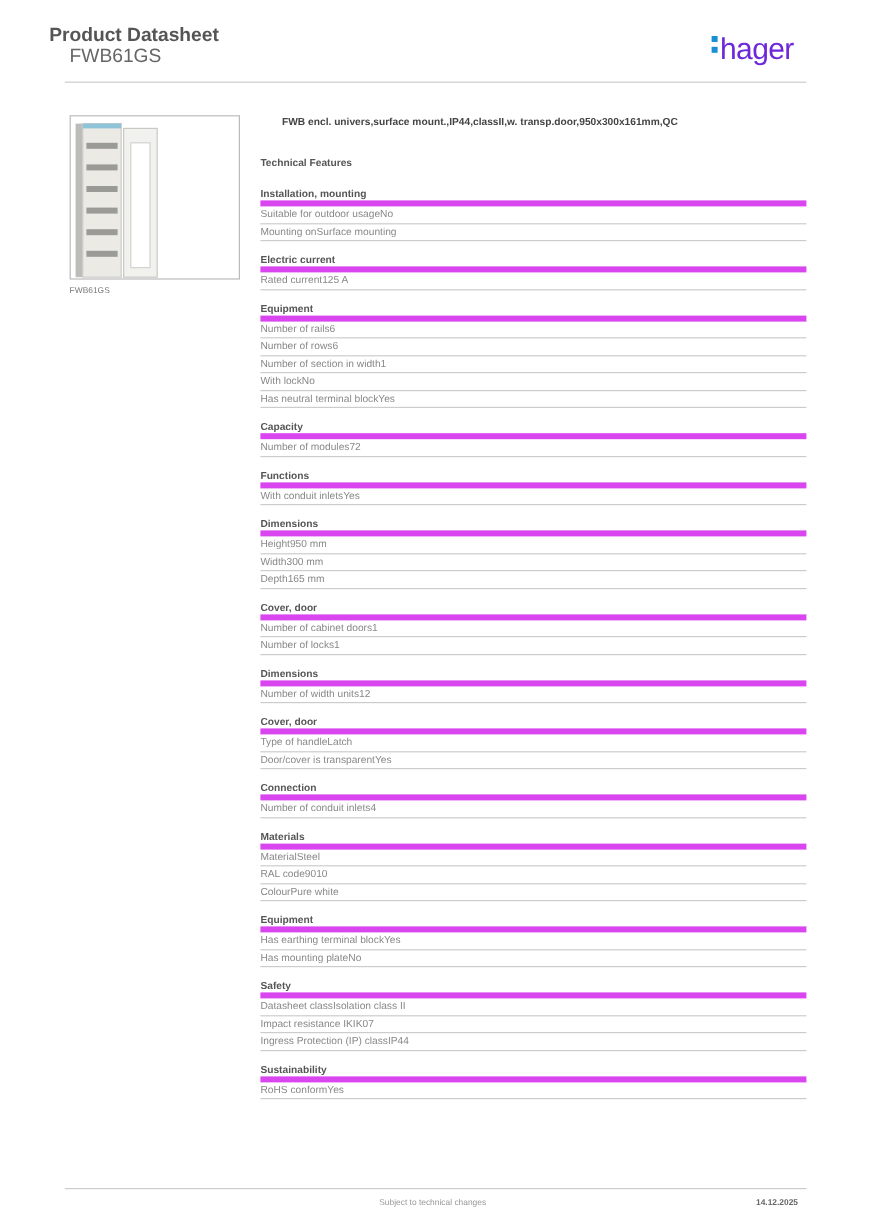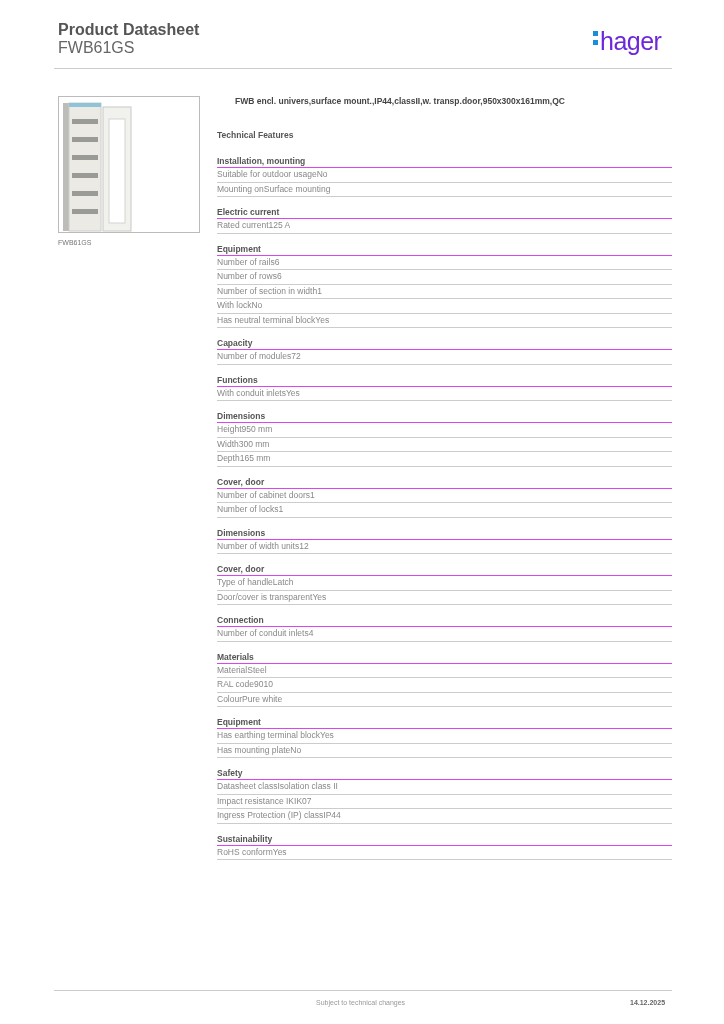--- a/index.html
+++ b/index.html
@@ -1,29 +1,29 @@
 <!DOCTYPE html>
 <html><head>
 <meta charset="utf-8">
 <style>
   html,body{margin:0;padding:0;background:#fff;}
   body{width:724px;height:1024px;position:relative;overflow:hidden;font-family:"Liberation Sans",sans-serif;color:#555;}
-  .hdr-title{position:absolute;left:58px;top:21px;font-size:16px;font-weight:bold;color:#555;}
+  .hdr-title{position:absolute;left:41px;top:21px;font-size:16px;font-weight:bold;color:#555;}
   .hdr-sub{position:absolute;left:58px;top:39px;font-size:16px;color:#666;}
   .logo{position:absolute;left:593px;top:27px;font-size:25px;font-weight:normal;color:#6d28d9;letter-spacing:-0.5px;}
   .logo .colon{display:inline-block;width:6px;margin-right:1px;position:relative;top:-1px;}
   .logo .colon i{display:block;width:5px;height:5px;background:#1a8fd6;margin:4px 0;}
   .hdr-rule{position:absolute;left:54px;top:68px;width:618px;height:1px;background:#ccc;}
   .imgbox{position:absolute;left:58px;top:96px;width:142px;height:137px;border:1px solid #bbb;box-sizing:border-box;}
   .img-caption{position:absolute;left:58px;top:239px;font-size:7px;color:#777;}
   .desc{position:absolute;left:217px;top:96px;font-size:8.5px;font-weight:bold;color:#444;margin-left:18px;}
   .tf{position:absolute;left:217px;top:130px;font-size:8.5px;font-weight:bold;color:#555;}
   .table{position:absolute;left:217px;top:155px;width:455px;}
   .sec{margin-bottom:9px;}
-  .sec-h{font-size:8.5px;font-weight:bold;color:#555;height:12px;line-height:12px;border-bottom:1px solid #d946ef;}
+  .sec-h{font-size:8.5px;font-weight:bold;color:#555;height:12px;line-height:12px;border-bottom:5px solid #d946ef;}
   .row{display:flex;justify-content:flex-start;font-size:8.5px;color:#888;height:13.5px;line-height:13.5px;border-bottom:1px solid #ccc;}
   .foot-rule{position:absolute;left:54px;top:990px;width:618px;height:1px;background:#ccc;}
   .foot-note{position:absolute;left:316px;top:999px;font-size:7px;color:#999;}
   .foot-date{position:absolute;left:630px;top:999px;font-size:7px;font-weight:bold;color:#666;}
 </style>
 </head>
 <body>
 
 <div class="hdr-title">Product Datasheet</div>
 <div class="hdr-sub">FWB61GS</div>

